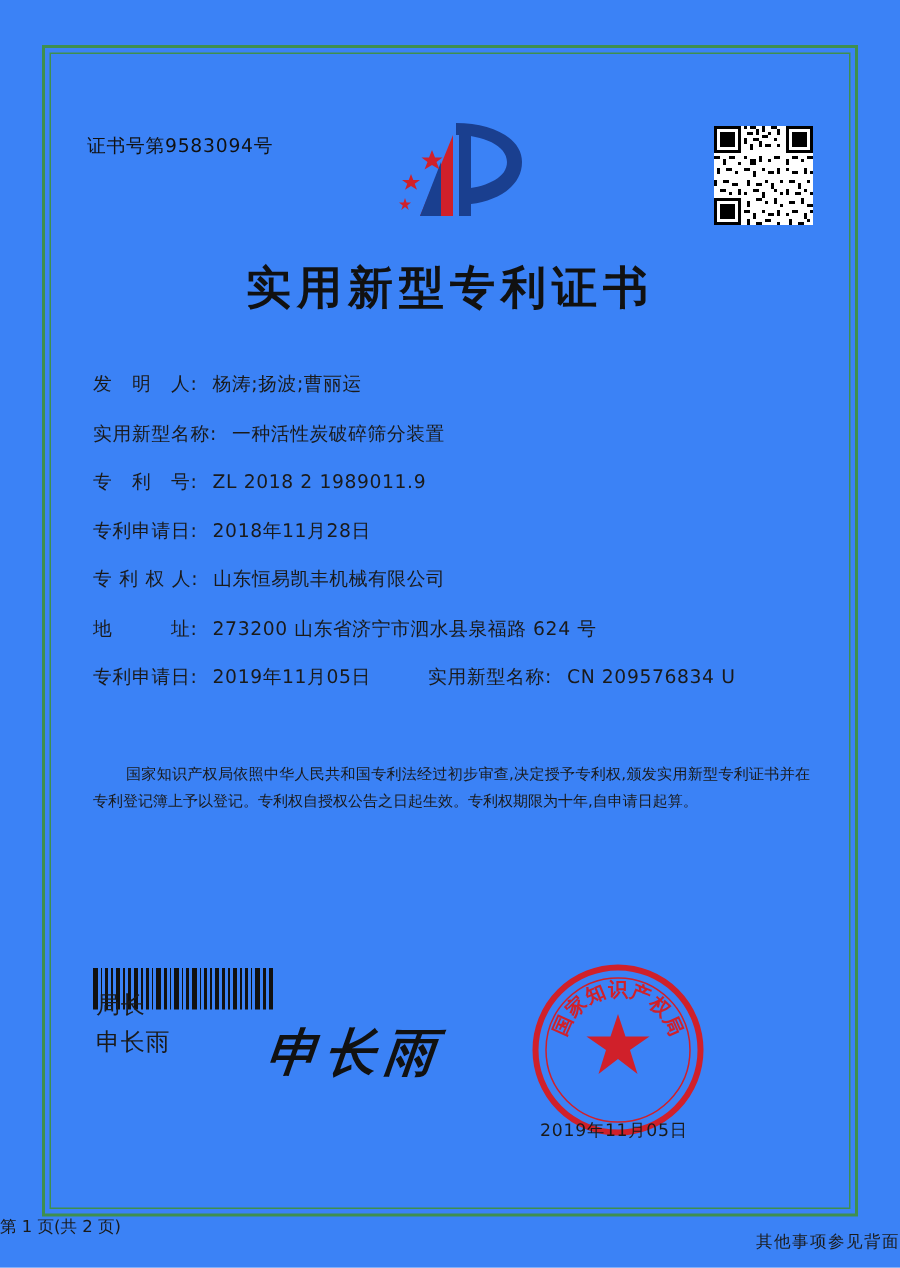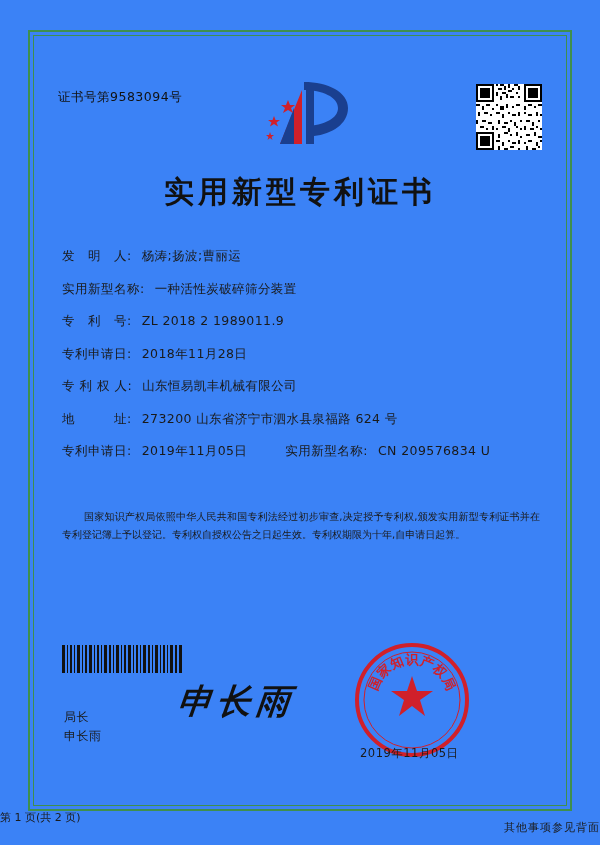--- a/index.html
+++ b/index.html
@@ -142,22 +142,22 @@
     left: 62px;
     top: 645px;
     width: 120px;
     height: 28px;
   }
 
   
   .sig-label {
     position: absolute;
     left: 64px;
-    top: 708px;
-    font-size: 12px;
+    top: 658px;
+    font-size: 16px;
     line-height: 1.55;
     letter-spacing: 0.5px;
   }
   .sig-hand {
     position: absolute;
     left: 178px;
     top: 679px;
     font-family: "DejaVu Serif", "Liberation Serif", serif;
     font-size: 34px;
     font-style: italic;

